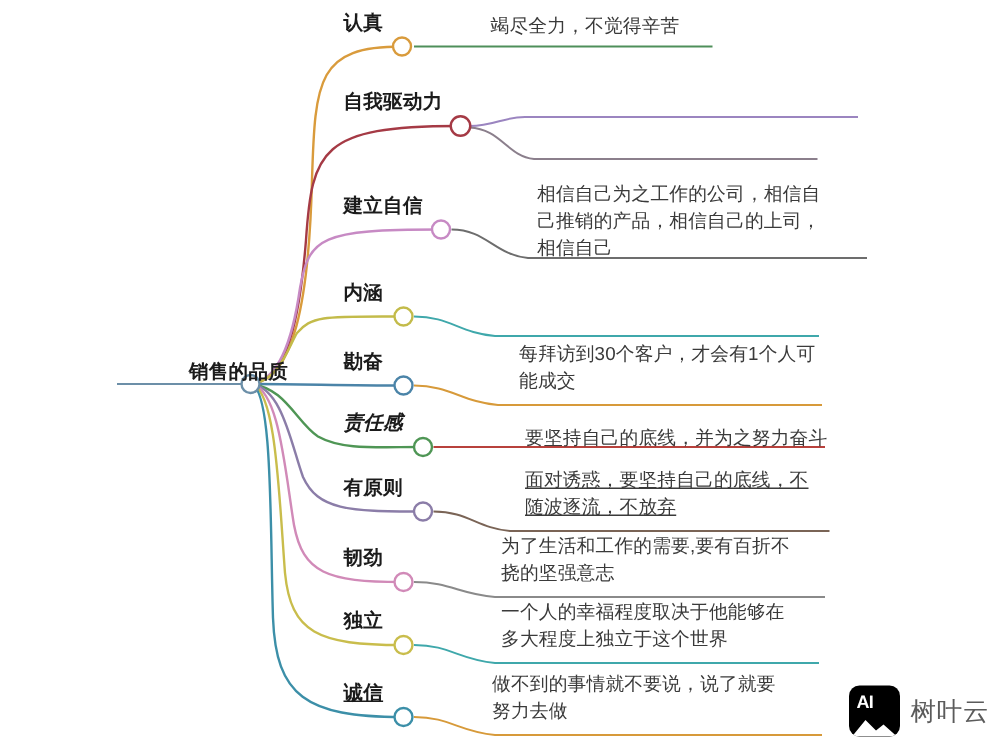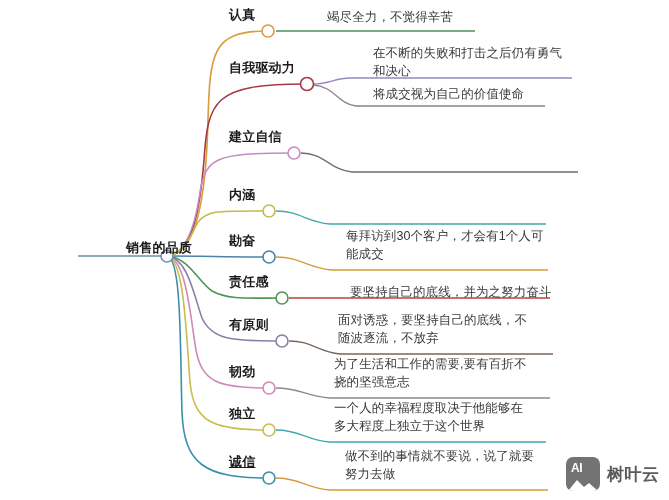--- a/index.html
+++ b/index.html
@@ -56,21 +56,21 @@
     left: 566px;
     top: 457px;
     display: flex;
     align-items: center;
     gap: 7px;
   }
   #wm-badge {
     width: 34px;
     height: 34px;
     border-radius: 7px;
-    background: #737373;
+    background: #000000;
     position: relative;
     overflow: hidden;
     flex: none;
   }
   #wm-ai {
     position: absolute;
     left: 5px;
     top: 4px;
     color: #ffffff;
     font-size: 12px;
@@ -81,21 +81,21 @@
   #wm-mountain {
     position: absolute;
     left: 0;
     bottom: 0;
     width: 34px;
     height: 15px;
   }
   #wm-text {
     color: #5b5b5b;
     font-size: 17px;
-    font-weight: bold;
+    font-weight: normal;
     white-space: nowrap;
     letter-spacing: 0.5px;
   }
 </style>
 </head>
 <body>
 
 <div id="canvas">
 
   <svg id="svg-layer" viewBox="0 0 669 500" xmlns="http://www.w3.org/2000/svg">
@@ -147,49 +147,49 @@
     <circle cx="269" cy="478" r="6" fill="#ffffff" stroke="#3c8fa8" stroke-width="1.6"></circle>
   </svg>
 
   <div class="node-label root-label" style="left:78px; top:241px;margin-left:48px;">销售的品质</div>
 
   <div class="node-label branch-label" style="left:229px; top:8px;">认真</div>
   <div class="node-label branch-label" style="left:229px; top:61px;">自我驱动力</div>
   <div class="node-label branch-label" style="left:229px; top:130px;text-align:center;">建立自信</div>
   <div class="node-label branch-label" style="left:229px; top:188px;">内涵</div>
   <div class="node-label branch-label" style="left:229px; top:234px;">勘奋</div>
-  <div class="node-label branch-label" style="left:229px; top:275px;">责任感</div>
+  <div class="node-label branch-label" style="left:229px; top:275px;font-style:italic;">责任感</div>
   <div class="node-label branch-label" style="left:229px; top:318px;">有原则</div>
   <div class="node-label branch-label" style="left:229px; top:365px;">韧劲</div>
   <div class="node-label branch-label" style="left:229px; top:407px;">独立</div>
   <div class="node-label branch-label" style="left:229px; top:455px;text-decoration:underline;">诚信</div>
 
   <div class="leaf-text" style="left:327px; top:8px;">竭尽全力，不觉得辛苦</div>
 
-  <div class="leaf-text" style="left:373px; top:44px;">在不断的失败和打击之后仍有勇气
-和决心</div>
-  <div class="leaf-text" style="left:373px; top:85px;">将成交视为自己的价值使命</div>
-
+
+  <div class="leaf-text" style="left:358px; top:120px;">相信自己为之工作的公司，相信自
+己推销的产品，相信自己的上司，
+相信自己</div>
 
 
   <div class="leaf-text" style="left:334px; top:227px;margin-left:12px;">每拜访到30个客户，才会有1个人可
 能成交</div>
 
   <div class="leaf-text" style="left:350px; top:283px;">要坚持自己的底线，并为之努力奋斗</div>
 
-  <div class="leaf-text" style="left:338px; top:311px;">面对诱惑，要坚持自己的底线，不
+  <div class="leaf-text" style="left:350px; top:311px;text-decoration:underline;">面对诱惑，要坚持自己的底线，不
 随波逐流，不放弃</div>
 
   <div class="leaf-text" style="left:334px; top:355px;">为了生活和工作的需要,要有百折不
 挠的坚强意志</div>
 
   <div class="leaf-text" style="left:334px; top:399px;">一个人的幸福程度取决于他能够在
 多大程度上独立于这个世界</div>
 
-  <div class="leaf-text" style="left:345px; top:447px;">做不到的事情就不要说，说了就要
+  <div class="leaf-text" style="left:328px; top:447px;">做不到的事情就不要说，说了就要
 努力去做</div>
 
   <div id="watermark">
     <div id="wm-badge">
       <div id="wm-ai">AI</div>
       <svg id="wm-mountain" viewBox="0 0 34 15">
         <path d="M 2 15 L 11 4 L 18 11 L 23 7 L 32 15 Z" fill="#ffffff"></path>
       </svg>
     </div>
     <div id="wm-text">树叶云</div>

